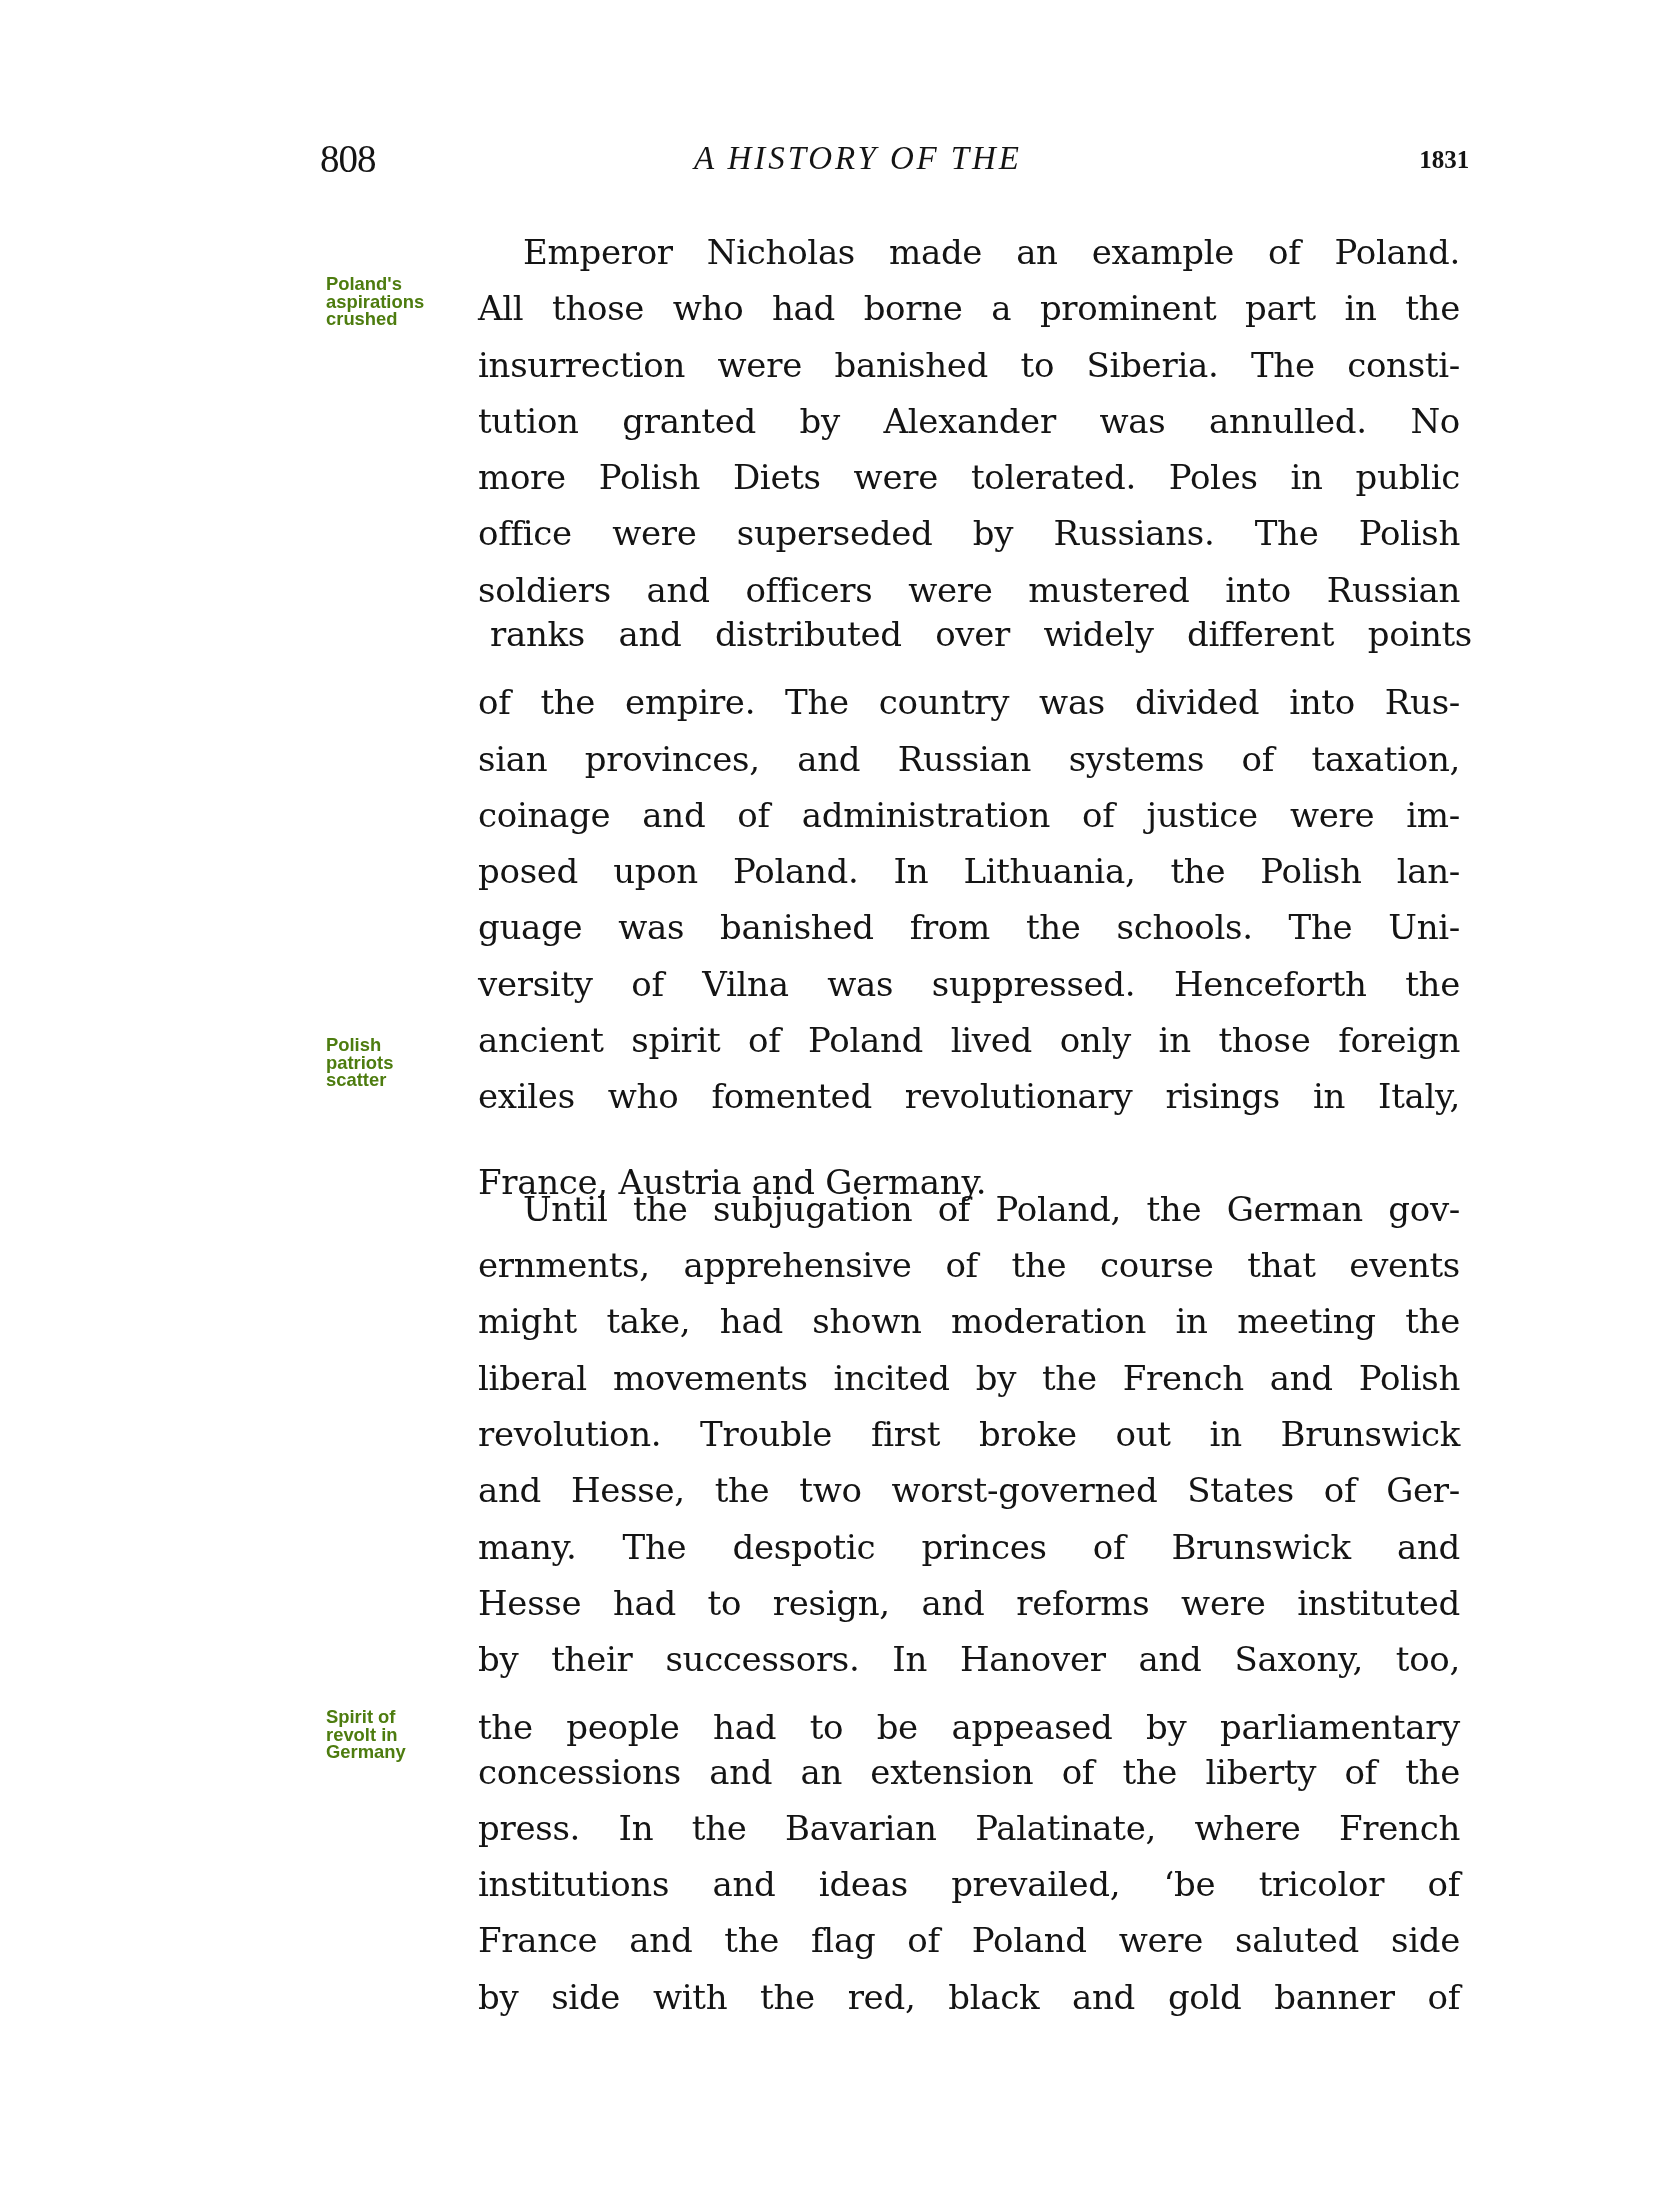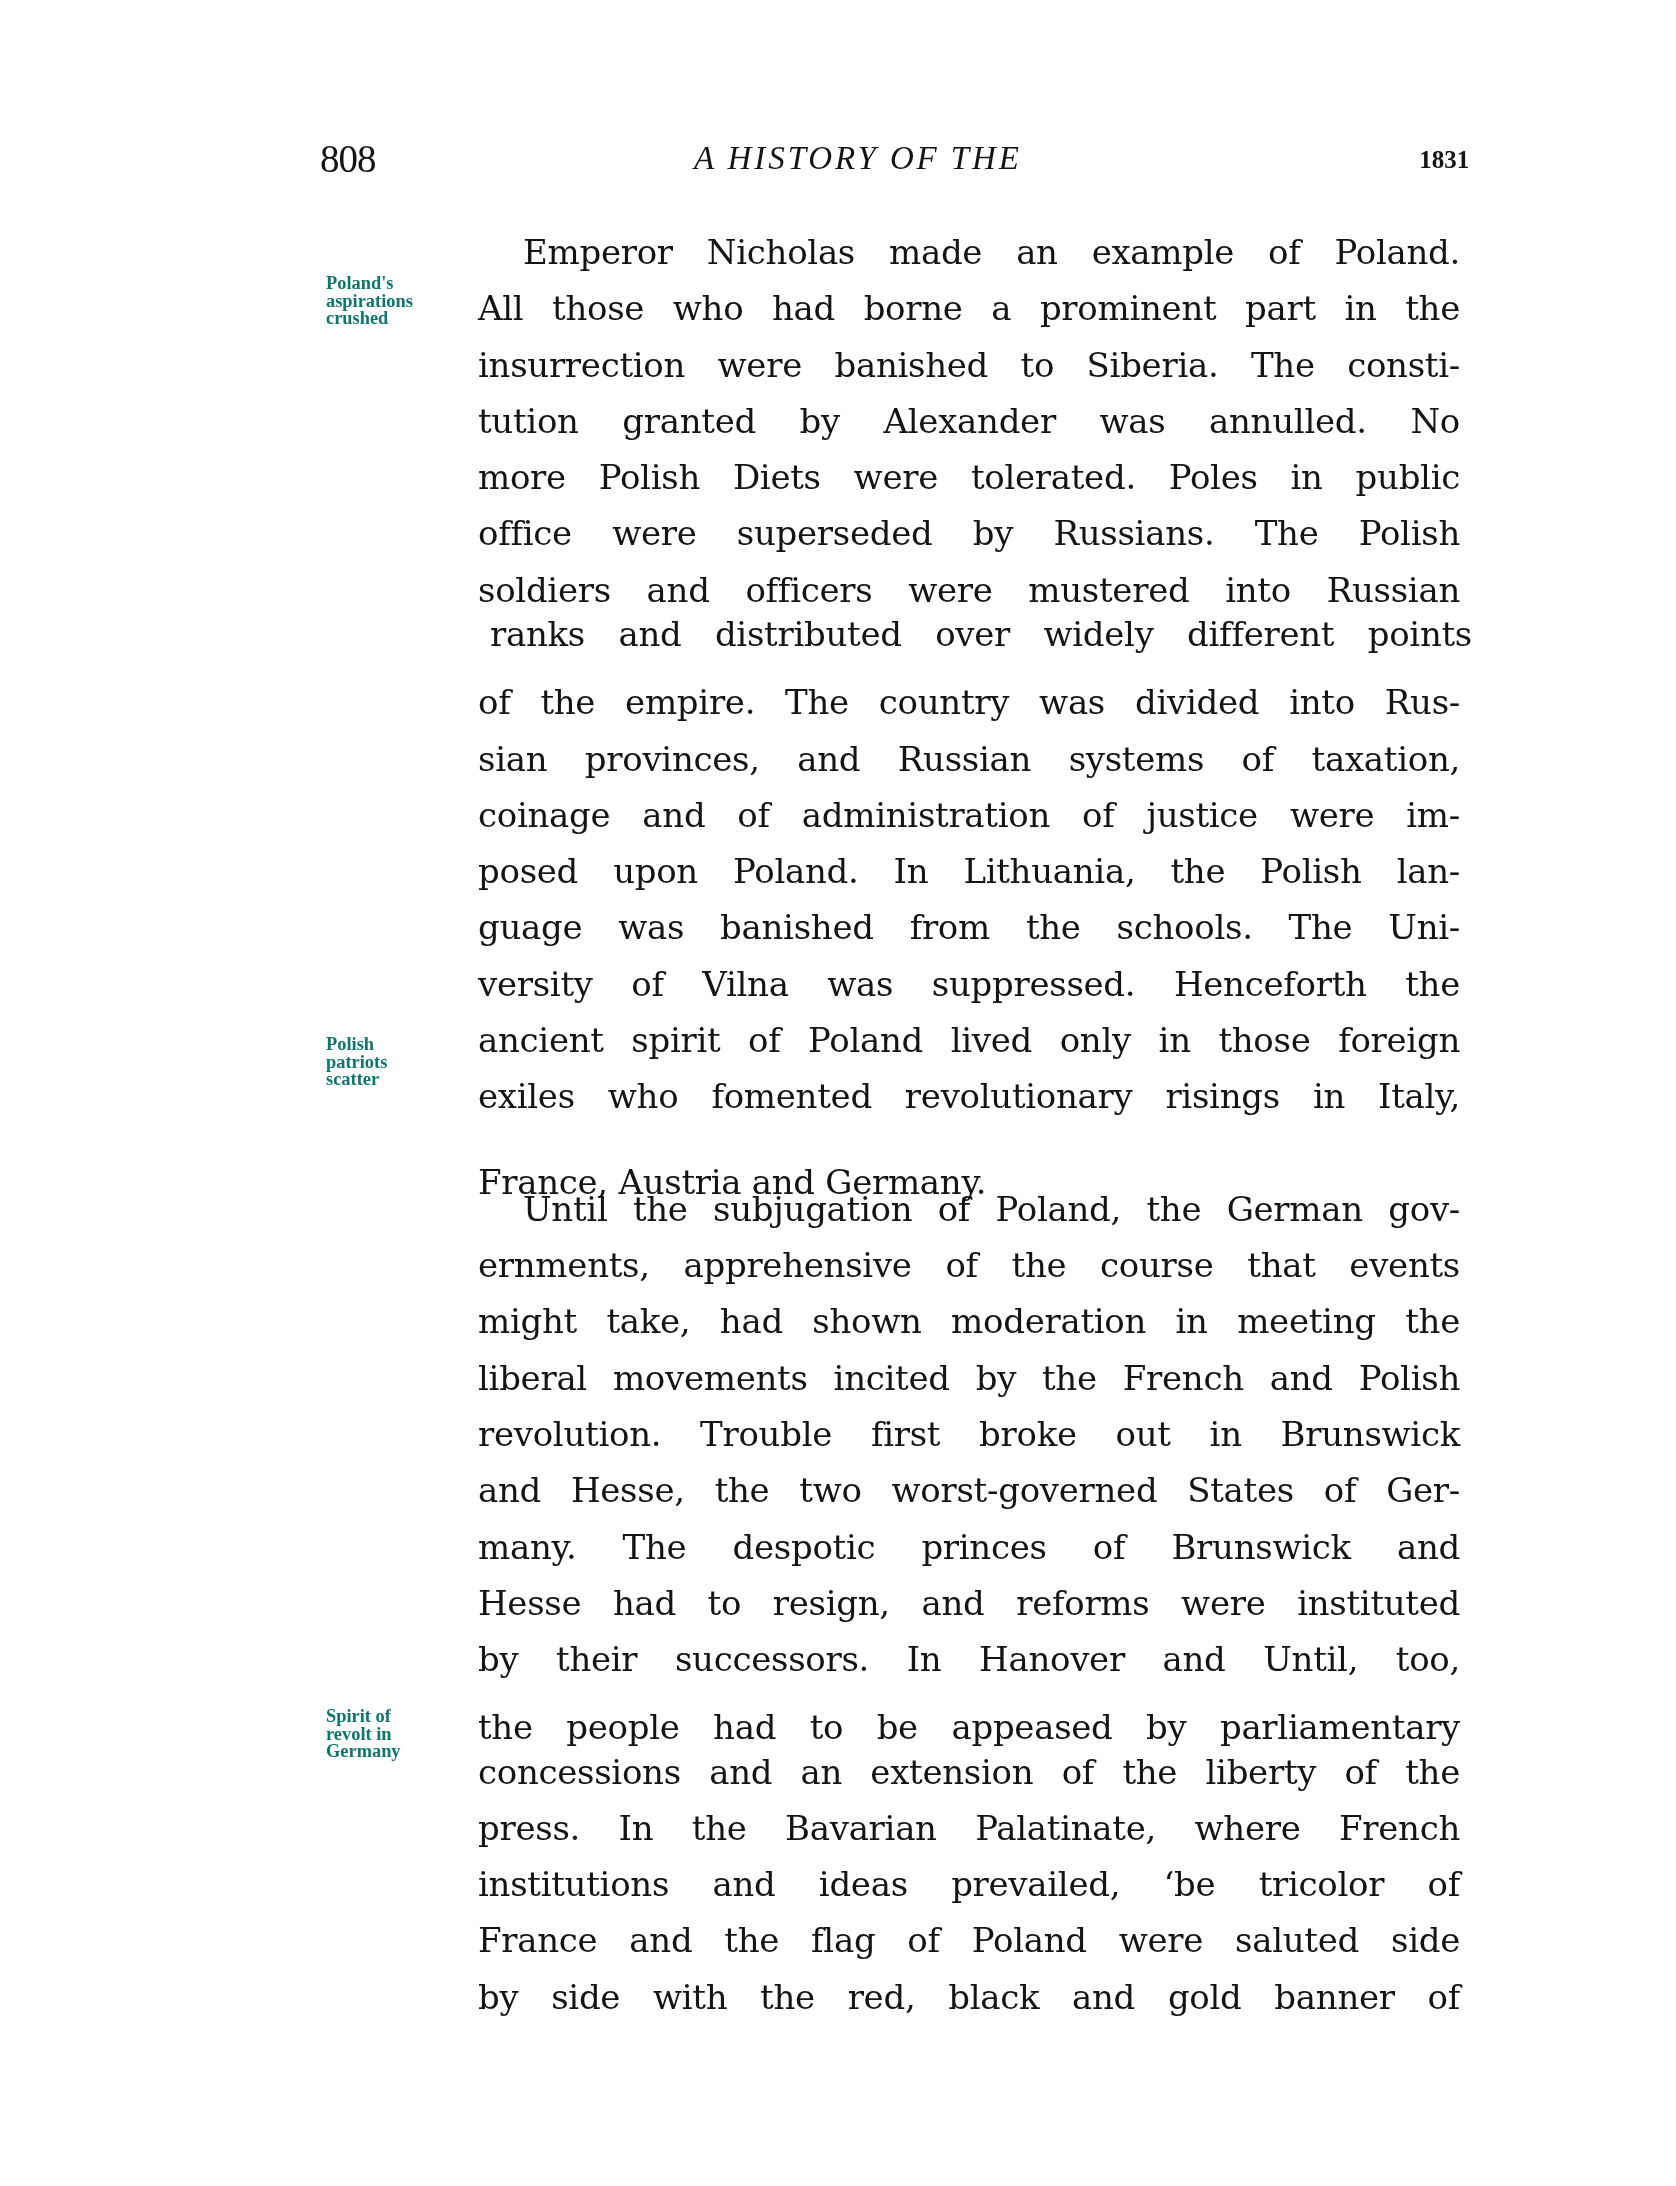--- a/index.html
+++ b/index.html
@@ -76,25 +76,25 @@
       text-align-last: left;
       margin-top: 29px;
     }
     .line.indent {
       left: 45px;
       width: 937px;
     }
     .sidenote {
       position: absolute;
       left: 326px;
-      font-family: Liberation Serif, serif;
+      font-family: Liberation Sans, sans-serif;
       font-weight: bold;
       font-size: 18.4px;
       line-height: 17.5px;
-      color: #0f766e;
+      color: #4d7c0f;
     }
     .sidenote span { display: block; }
   </style>
 </head>
 <body>
 
 <div class="page">
 
   <div class="header">
     <span class="page-number">808</span>
@@ -138,21 +138,21 @@
     <div class="line last" style="top:1129px;">France, Austria and Germany.</div>
 
     <div class="line indent" style="top:1185px;">Until the subjugation of Poland, the German gov-</div>
     <div class="line" style="top:1241px;">ernments, apprehensive of the course that events</div>
     <div class="line" style="top:1297px;">might take, had shown moderation in meeting the</div>
     <div class="line" style="top:1354px;">liberal movements incited by the French and Polish</div>
     <div class="line" style="top:1410px;">revolution. Trouble first broke out in Brunswick</div>
     <div class="line" style="top:1466px;">and Hesse, the two worst-governed States of Ger-</div>
     <div class="line" style="top:1523px;">many. The despotic princes of Brunswick and</div>
     <div class="line" style="top:1579px;">Hesse had to resign, and reforms were instituted</div>
-    <div class="line" style="top:1635px;">by their successors. In Hanover and Until, too,</div>
+    <div class="line" style="top:1635px;">by their successors. In Hanover and Saxony, too,</div>
     <div class="line" style="top:1691px;margin-top:12px;">the people had to be appeased by parliamentary</div>
     <div class="line" style="top:1748px;">concessions and an extension of the liberty of the</div>
     <div class="line" style="top:1804px;">press. In the Bavarian Palatinate, where French</div>
     <div class="line" style="top:1860px;">institutions and ideas prevailed, ʻbe tricolor of</div>
     <div class="line" style="top:1916px;">France and the flag of Poland were saluted side</div>
     <div class="line" style="top:1973px;">by side with the red, black and gold banner of</div>
   </div>
 
 </div>
 

